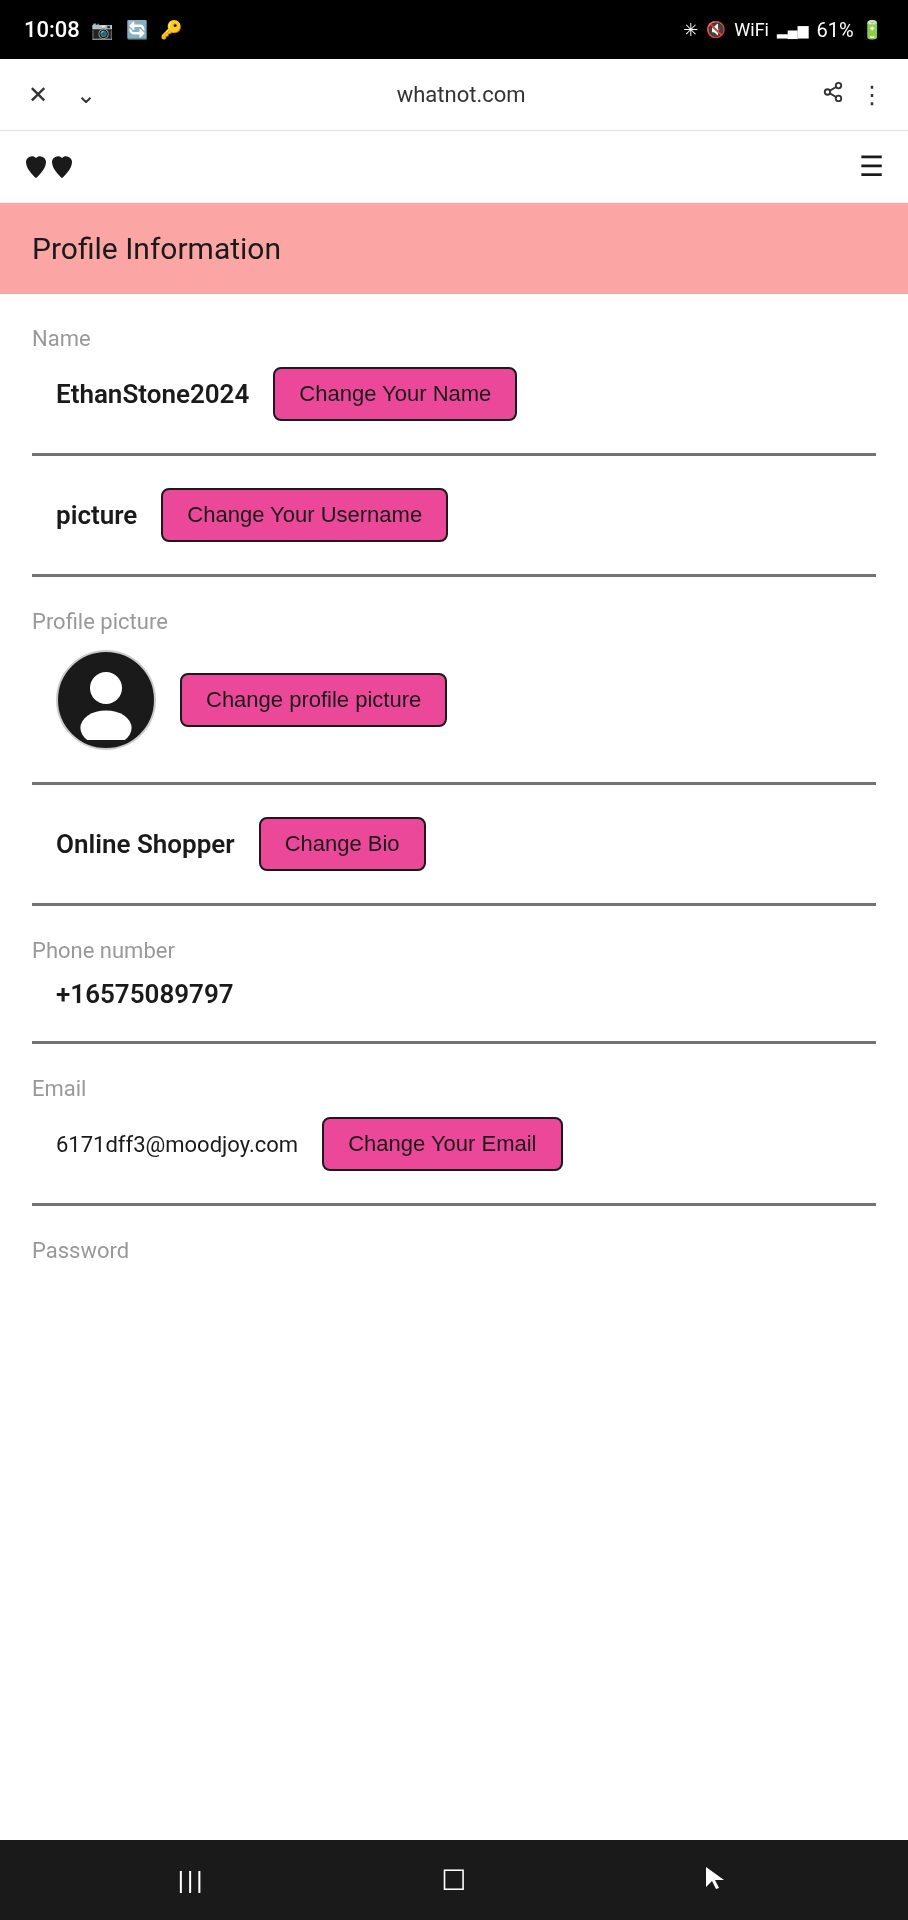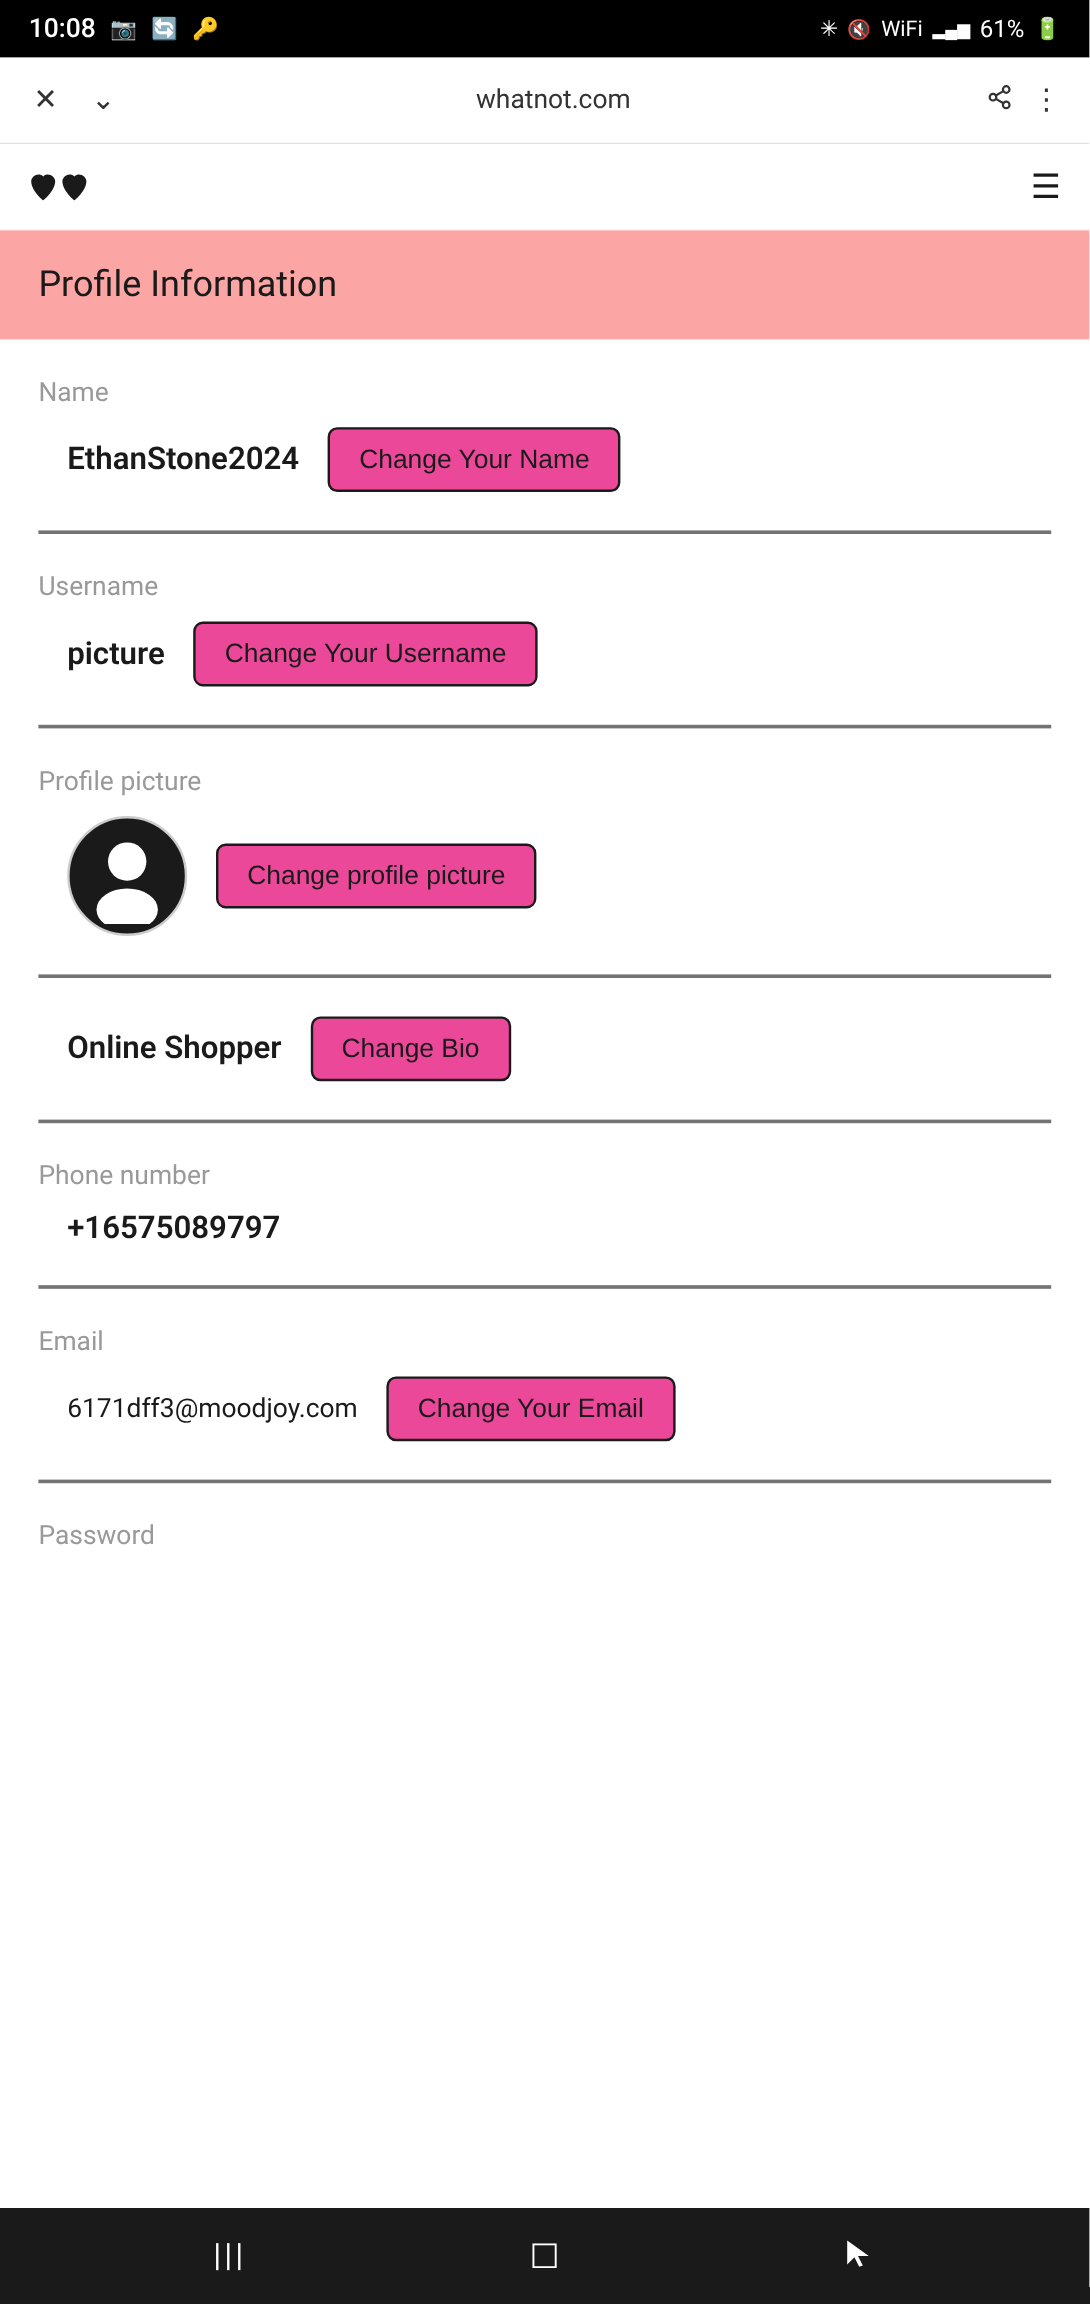--- a/index.html
+++ b/index.html
@@ -19,21 +19,21 @@
     }
 
     
     .status-bar {
       background: #000000;
       color: #ffffff;
       padding: 10px 24px;
       display: flex;
       align-items: center;
       justify-content: space-between;
-      height: 48px;
+      height: 59px;
     }
 
     .status-left {
       font-size: 22px;
       font-weight: 500;
       display: flex;
       align-items: center;
       gap: 12px;
     }
 
@@ -260,21 +260,20 @@
 
   <div class="profile-row">
     <div class="field-label">Name</div>
     <div class="field-row">
       <span class="field-value">EthanStone2024</span>
       <button class="change-btn">Change Your Name</button>
     </div>
   </div>
 
   <div class="profile-row">
-    <div class="field-label">Username</div>
     <div class="field-row">
       <span class="field-value">picture</span>
       <button class="change-btn">Change Your Username</button>
     </div>
   </div>
 
   <div class="profile-row">
     <div class="field-label">Profile picture</div>
     <div class="field-row">
       <div class="avatar-container">

